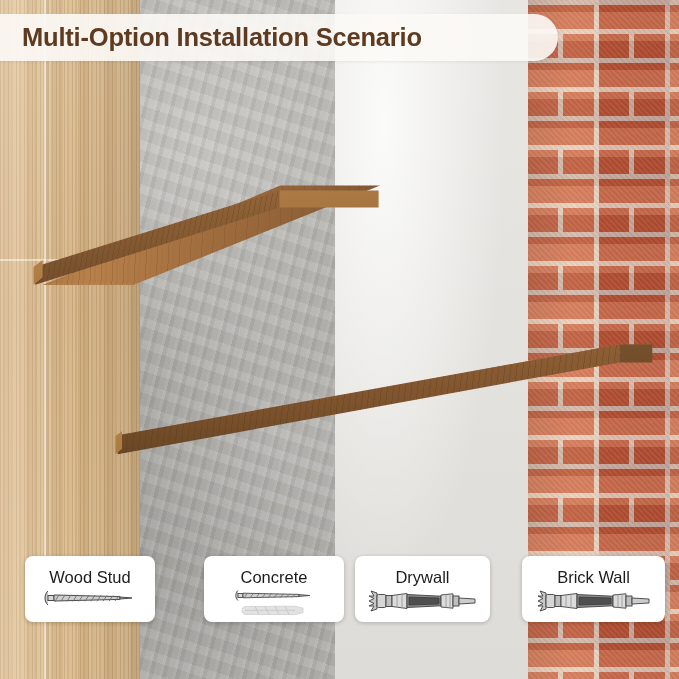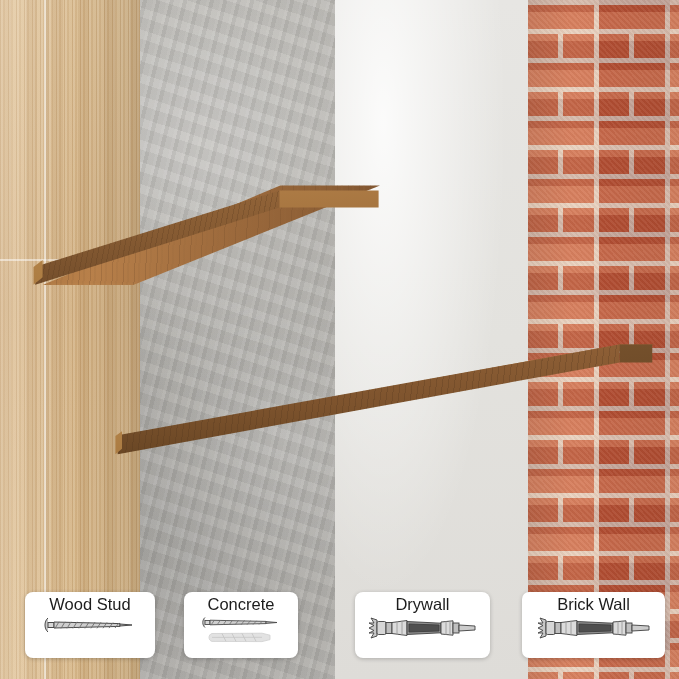--- a/index.html
+++ b/index.html
@@ -241,28 +241,27 @@
     position: absolute;
     top: 0;
     height: 66px;
     background: #ffffff;
     border-radius: 8px;
     box-shadow: 0 1px 4px rgba(0,0,0,.22);
     display: flex;
     flex-direction: column;
     align-items: center;
     justify-content: flex-start;
-    padding-top: 4px;
+    padding-top: 13px;
     box-sizing: border-box;
-    margin-top: 36px;
   }
   .card-1 { left: 25px;  width: 130px; }
-  .card-2 { left: 184px; width: 114px; }
+  .card-2 { left: 204px; width: 140px; }
   .card-3 { left: 355px; width: 135px; text-align: center; }
-  .card-4 { left: 522px; width: 143px; border-radius: 7px; }
+  .card-4 { left: 522px; width: 143px; }
 
   .card-label {
     font-size: 16.5px;
     color: #1c1c1c;
     font-weight: 400;
     line-height: 1;
     white-space: nowrap;
   }
   .card-icons {
     margin-top: 3px;
@@ -292,20 +291,23 @@
   </div>
 
   <div class="shelf shelf-lower">
     <div class="shadow"></div>
     <div class="top-face"></div>
     <div class="front-face"></div>
     <div class="side-face"></div>
     <div class="end-face"></div>
   </div>
 
+  <div class="title-pill">
+    <div class="title-text">Multi-Option Installation Scenario</div>
+  </div>
 
   <div class="cards">
 
     <div class="card card-1">
       <div class="card-label">Wood Stud</div>
       <div class="card-icons">
         <svg class="icon-svg" width="96" height="18" viewBox="0 0 96 18">
           <g fill="none" stroke="#4a4a4a" stroke-width="1">
             <path d="M6 2 C2 5,2 13,6 16" fill="#c9c9c9"></path>
             <rect x="6" y="6.5" width="6" height="5" fill="#d8d8d8"></rect>

